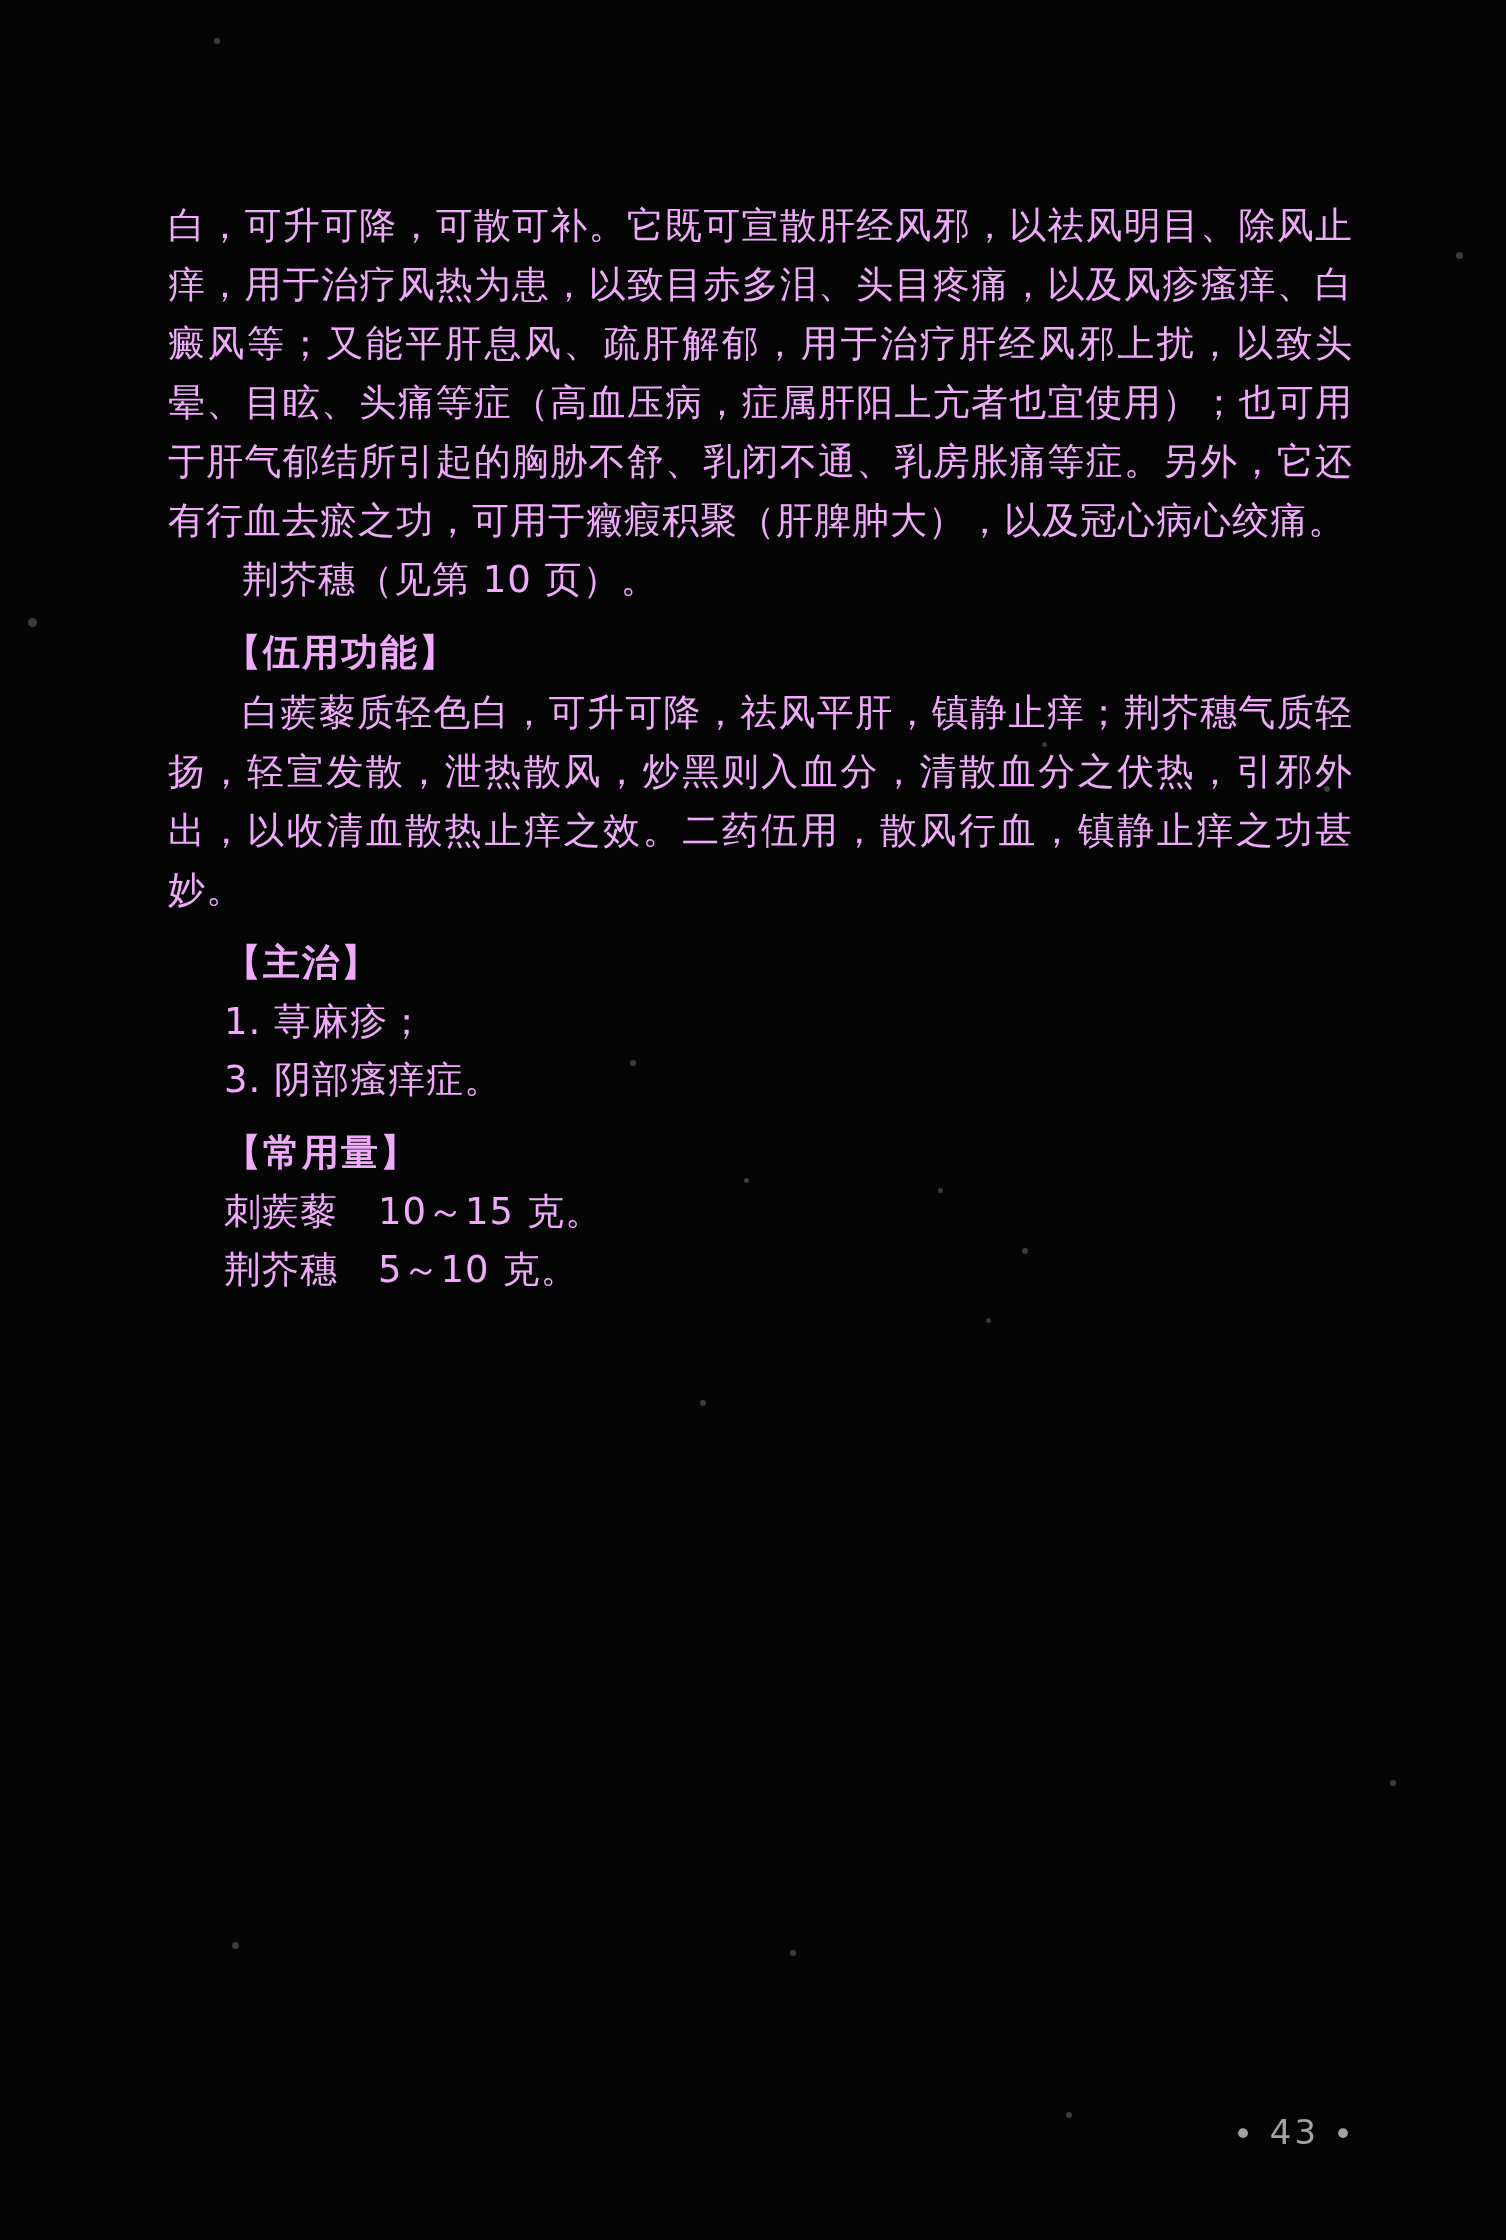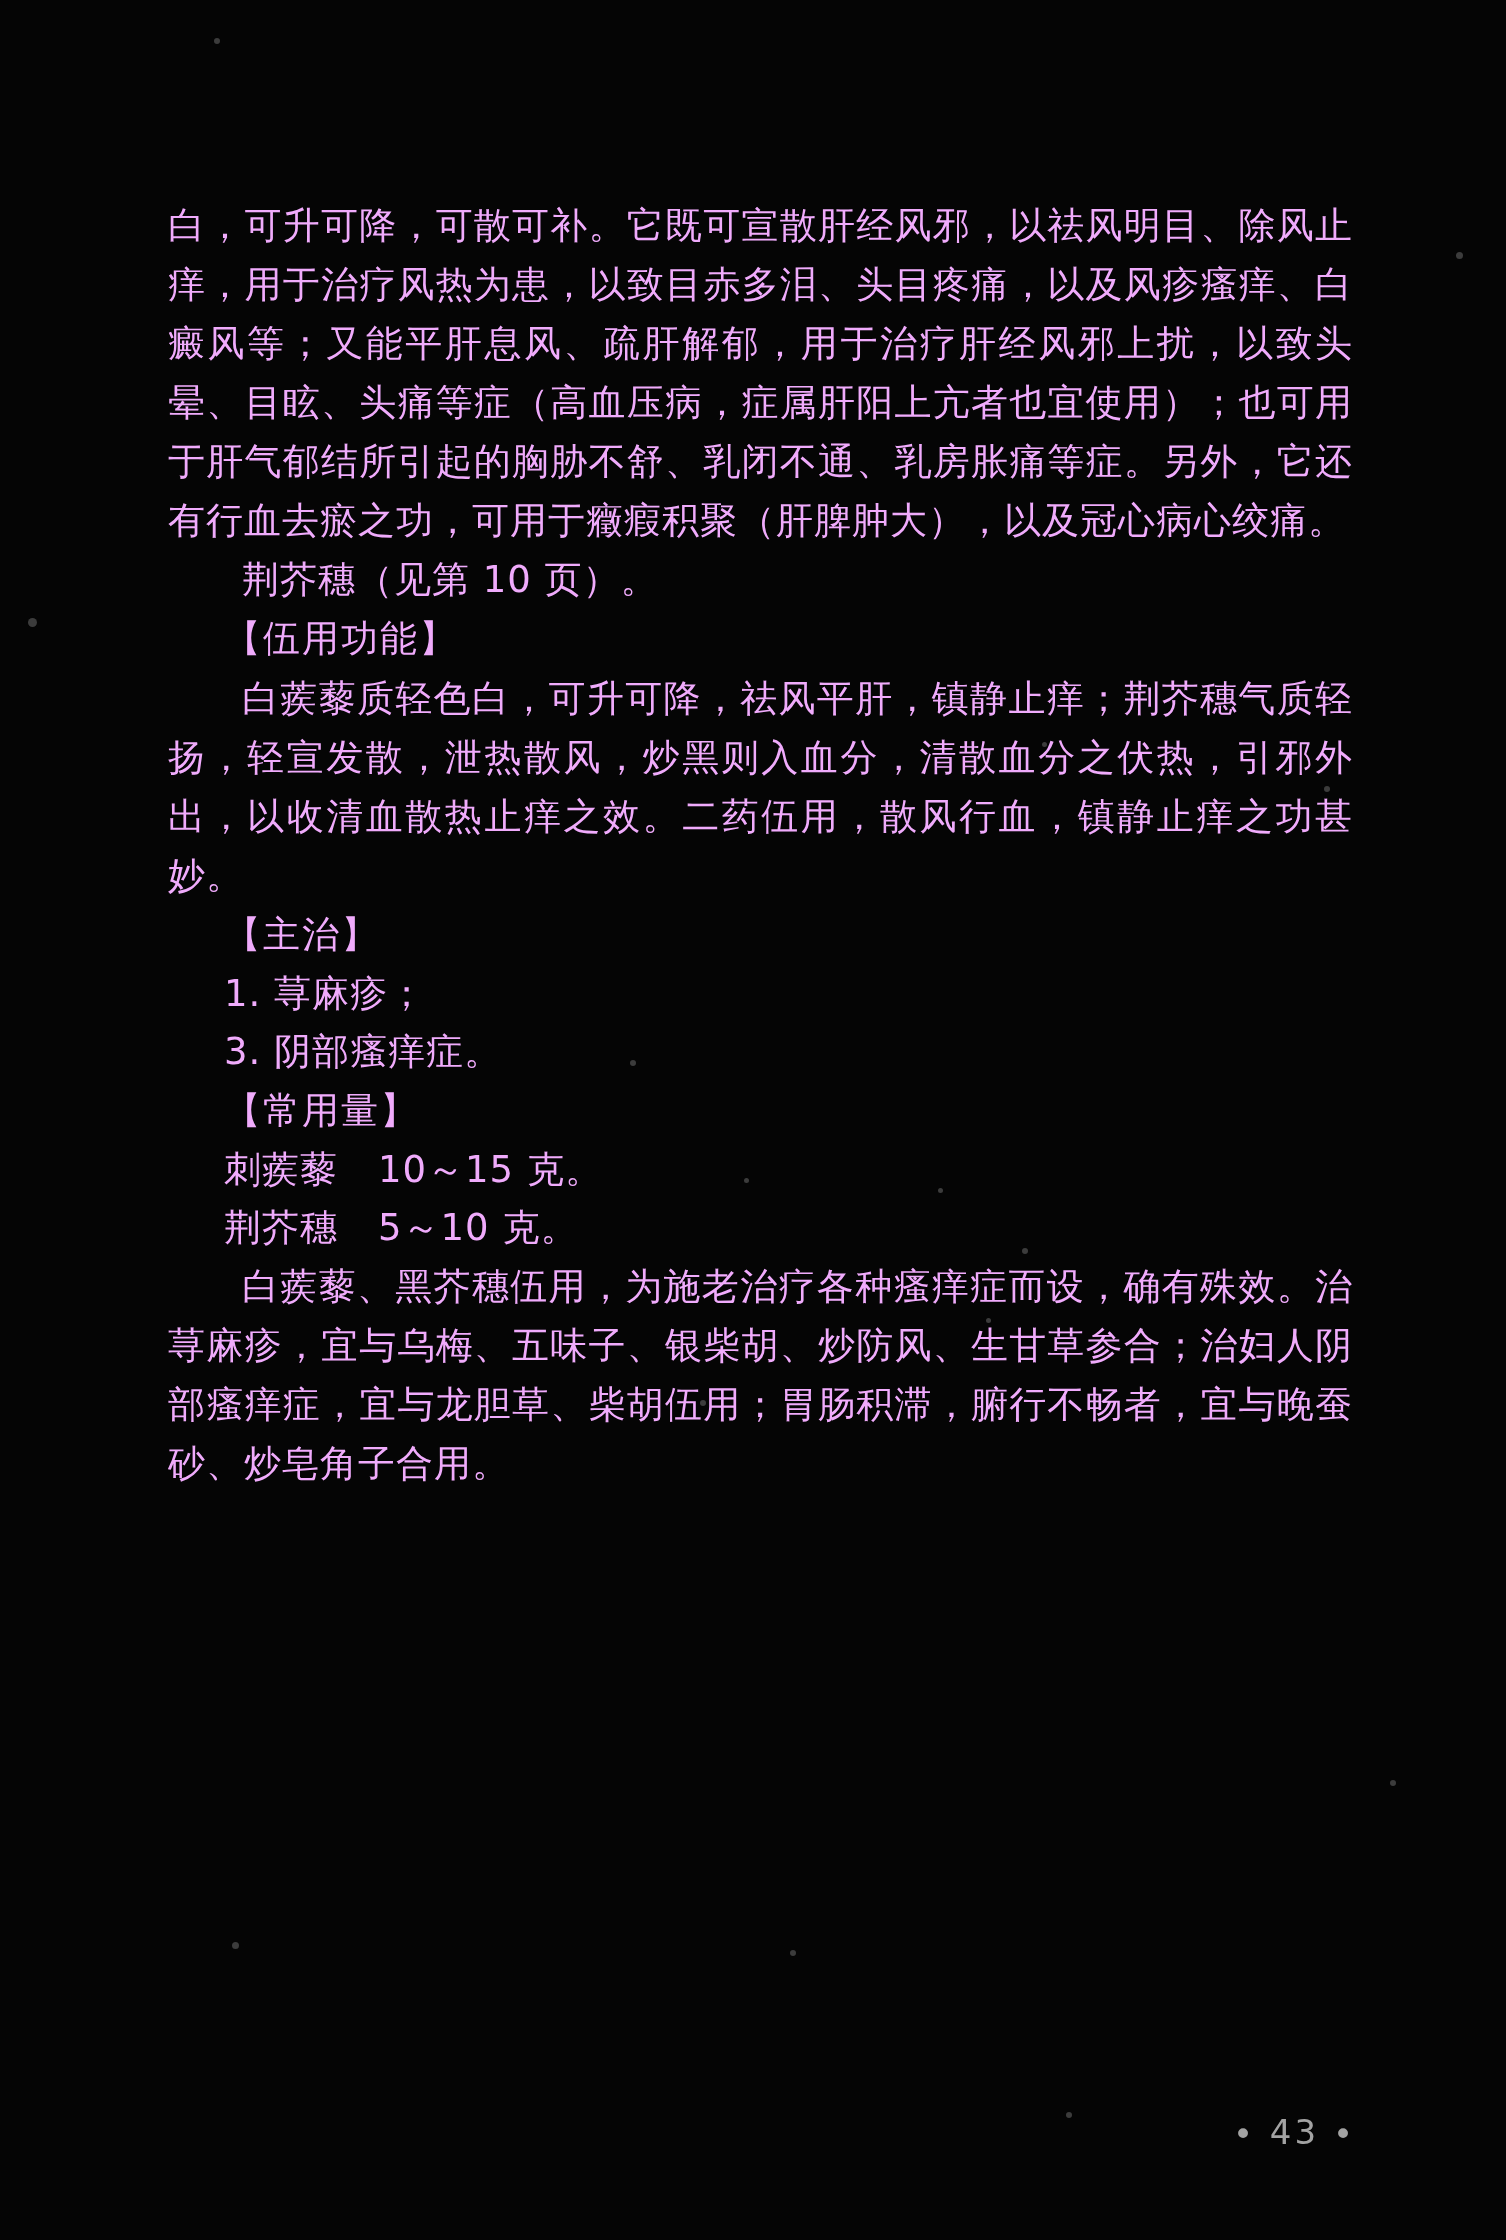--- a/index.html
+++ b/index.html
@@ -39,23 +39,23 @@
   }
   .body-par {
     text-indent: 0;
   }
   .indent1 {
     text-indent: 74px;
   }
   .section-head {
     font-size: 37px;
     line-height: 60px;
-    font-weight: normal;
+    font-weight: bold;
     letter-spacing: 2px;
-    margin-top: 0;
+    margin-top: 14px;
     text-indent: 56px;
   }
   .list-item {
     font-size: 37px;
     line-height: 58px;
     text-indent: 56px;
     letter-spacing: 1px;
   }
   .dose-line {
     font-size: 37px;
@@ -114,21 +114,20 @@
     <p class="list-item">3. 阴部瘙痒症。</p>
 
     <p class="section-head">【常用量】</p>
     <p class="dose-line">
       <span>刺蒺藜</span><span class="dose-gap"></span><span>10～15 克。</span>
     </p>
     <p class="dose-line">
       <span>荆芥穗</span><span class="dose-gap"></span><span>5～10 克。</span>
     </p>
 
-    <p class="body-par indent1">白蒺藜、黑芥穗伍用，为施老治疗各种瘙痒症而设，确有殊效。治荨麻疹，宜与乌梅、五味子、银柴胡、炒防风、生甘草参合；治妇人阴部瘙痒症，宜与龙胆草、柴胡伍用；胃肠积滞，腑行不畅者，宜与晚蚕砂、炒皂角子合用。</p>
 
   </div>
 
   <div class="page-number">
     <span class="pn-dot">•</span>
     <span>43</span>
     <span class="pn-dot">•</span>
   </div>
 
 </div>

